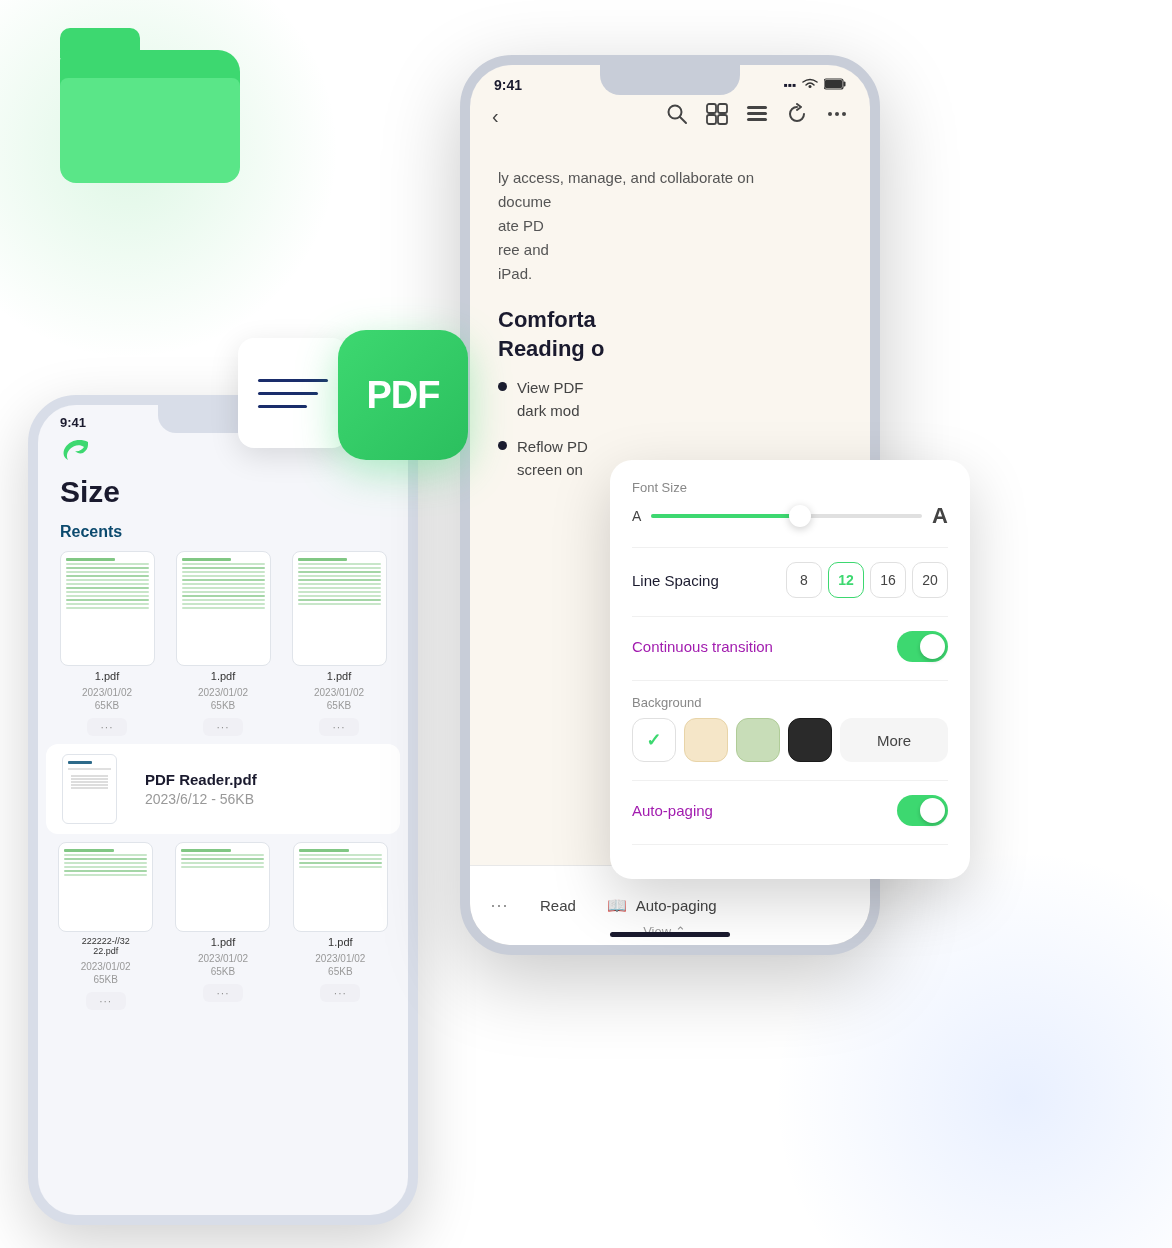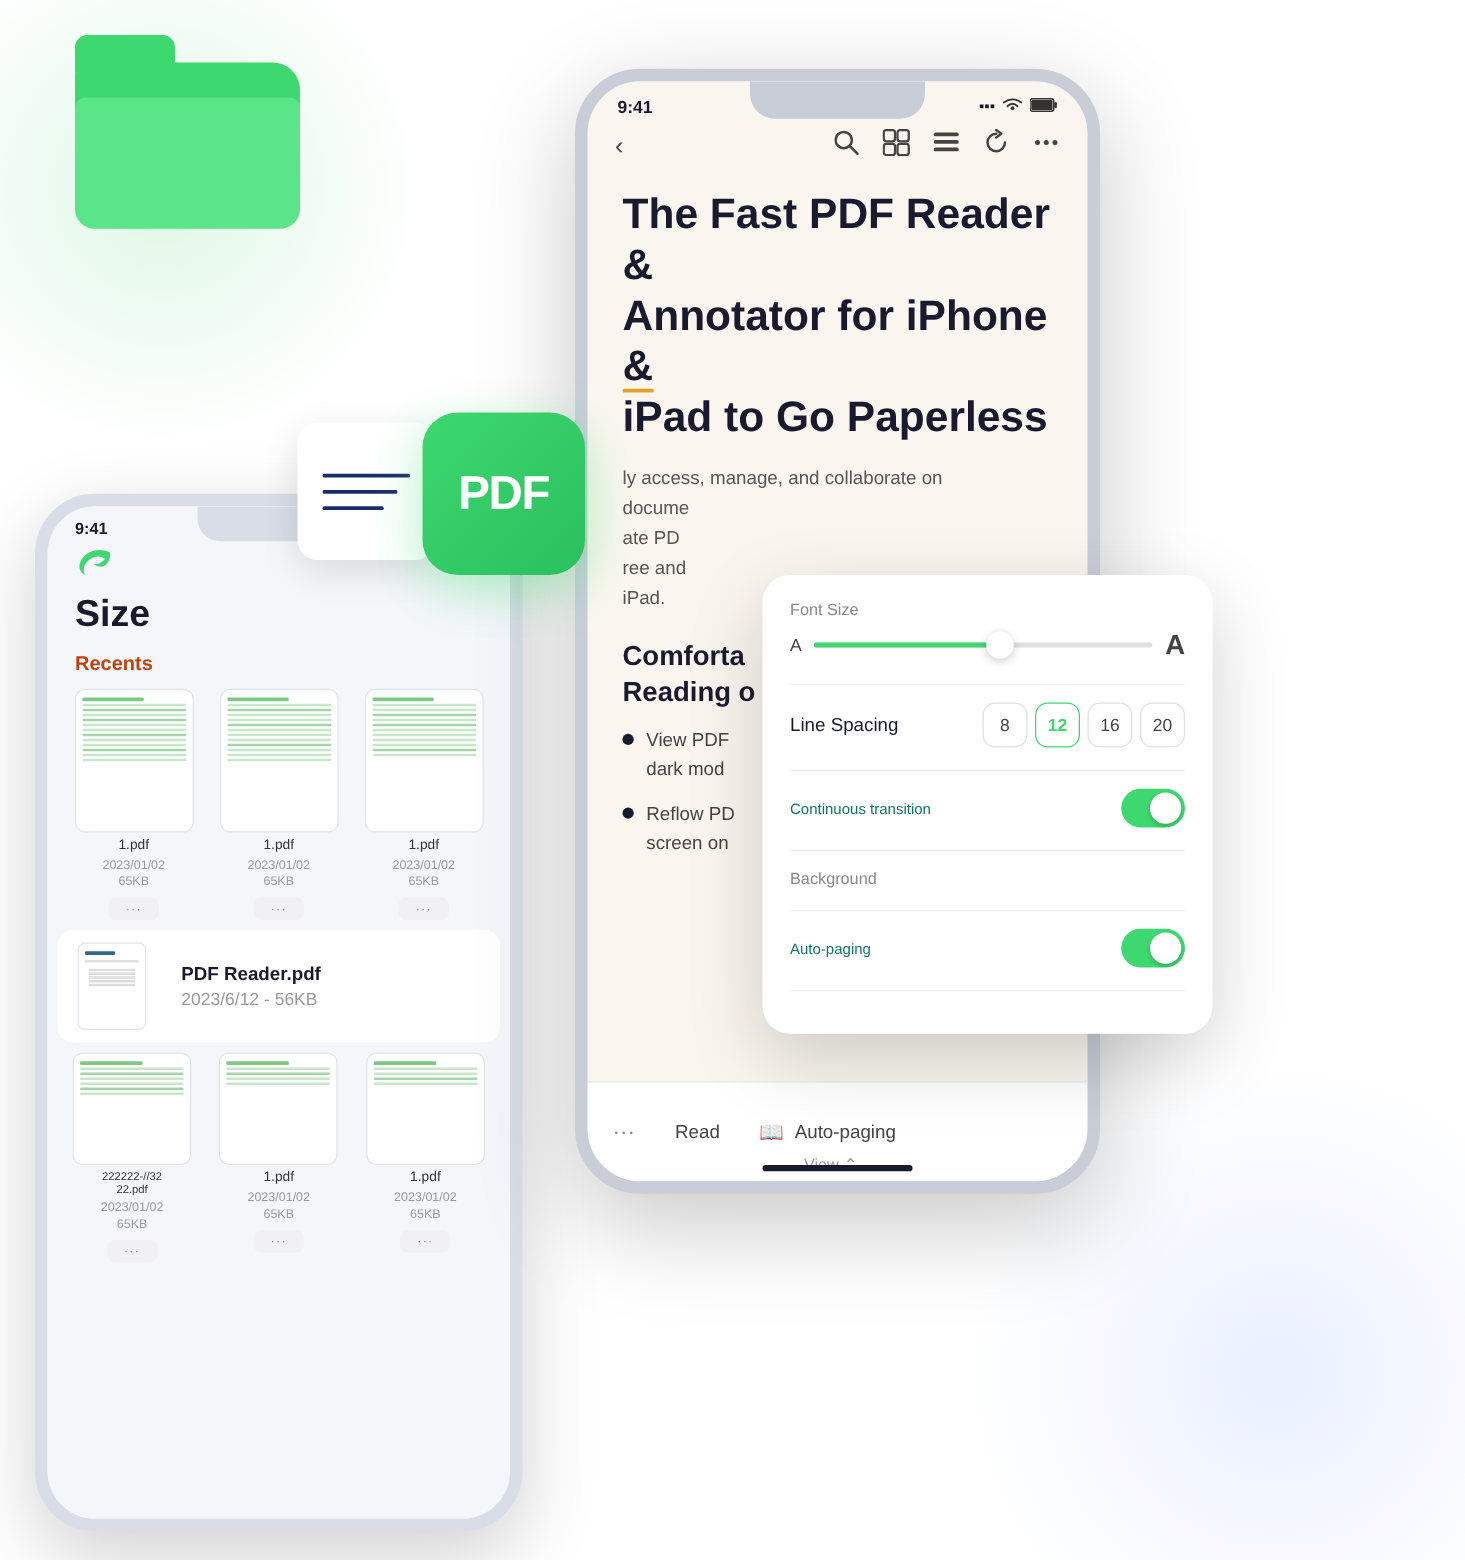--- a/index.html
+++ b/index.html
@@ -133,21 +133,21 @@
     }
     .swift-logo {
       color: #3dd870;
       font-size: 26px;
     }
     .home-title {
       font-size: 30px; font-weight: 800; color: #1a1a2e;
       margin: 6px 0 2px;
     }
     .recents-label {
-      font-size: 16px; font-weight: 700; color: #c2410c;
+      font-size: 16px; font-weight: 700; color: #0c4a6e;
       margin: 14px 0 10px;
     }
 
     .pdf-grid {
       display: grid; grid-template-columns: repeat(3, 1fr);
       gap: 10px; padding: 0 16px;
     }
     .pdf-item {
       display: flex; flex-direction: column; align-items: center; gap: 4px;
     }
@@ -388,21 +388,21 @@
       display: flex; align-items: center; justify-content: center;
       font-size: 14px; color: #444; cursor: pointer;
     }
     .spacing-opt.active {
       border-color: #3dd870; color: #3dd870; font-weight: 600;
     }
 
     .toggle-row {
       display: flex; align-items: center; justify-content: space-between;
     }
-    .toggle-row-label { font-size: 12px; color: #0f766e; }
+    .toggle-row-label { font-size: 15px; color: #a21caf; }
     .toggle {
       width: 51px; height: 31px;
       background: #3dd870;
       border-radius: 16px;
       position: relative;
     }
     .toggle-thumb {
       position: absolute;
       top: 3px; right: 3px;
       width: 25px; height: 25px;
@@ -697,25 +697,20 @@
           <svg width="22" height="22" viewBox="0 0 22 22">
             <circle cx="4" cy="11" r="2" fill="#444"></circle>
             <circle cx="11" cy="11" r="2" fill="#444"></circle>
             <circle cx="18" cy="11" r="2" fill="#444"></circle>
           </svg>
         </span>
       </div>
     </div>
 
     <div class="reader-content">
-      <div class="reader-title">
-        <span>The Fast PDF Reader &amp;</span><br>
-        <span class="underlined">Annotator for iPhone &amp;</span><br>
-        <span>iPad to Go Paperless</span>
-      </div>
       <div class="reader-body">
         <span>ly access, manage, and collaborate on</span><br>
         <span>docume</span><br>
         <span>ate PD</span><br>
         <span>ree and</span><br>
         <span>iPad.</span>
       </div>
       <div class="reader-subheading">
         Comforta<br>Reading o
       </div>
@@ -782,20 +777,27 @@
       <div class="toggle">
         <div class="toggle-thumb"></div>
       </div>
     </div>
   </div>
 
   <div class="divider"></div>
 
   <div class="settings-row">
     <div class="bg-label">Background</div>
+    <div class="bg-row">
+      <div class="bg-swatch bg-swatch-white selected"></div>
+      <div class="bg-swatch bg-swatch-cream"></div>
+      <div class="bg-swatch bg-swatch-green"></div>
+      <div class="bg-swatch bg-swatch-dark"></div>
+      <button class="bg-more-btn">More</button>
+    </div>
   </div>
 
   <div class="divider"></div>
 
   <div class="settings-row">
     <div class="toggle-row">
       <span class="toggle-row-label">Auto-paging</span>
       <div class="toggle">
         <div class="toggle-thumb"></div>
       </div>

